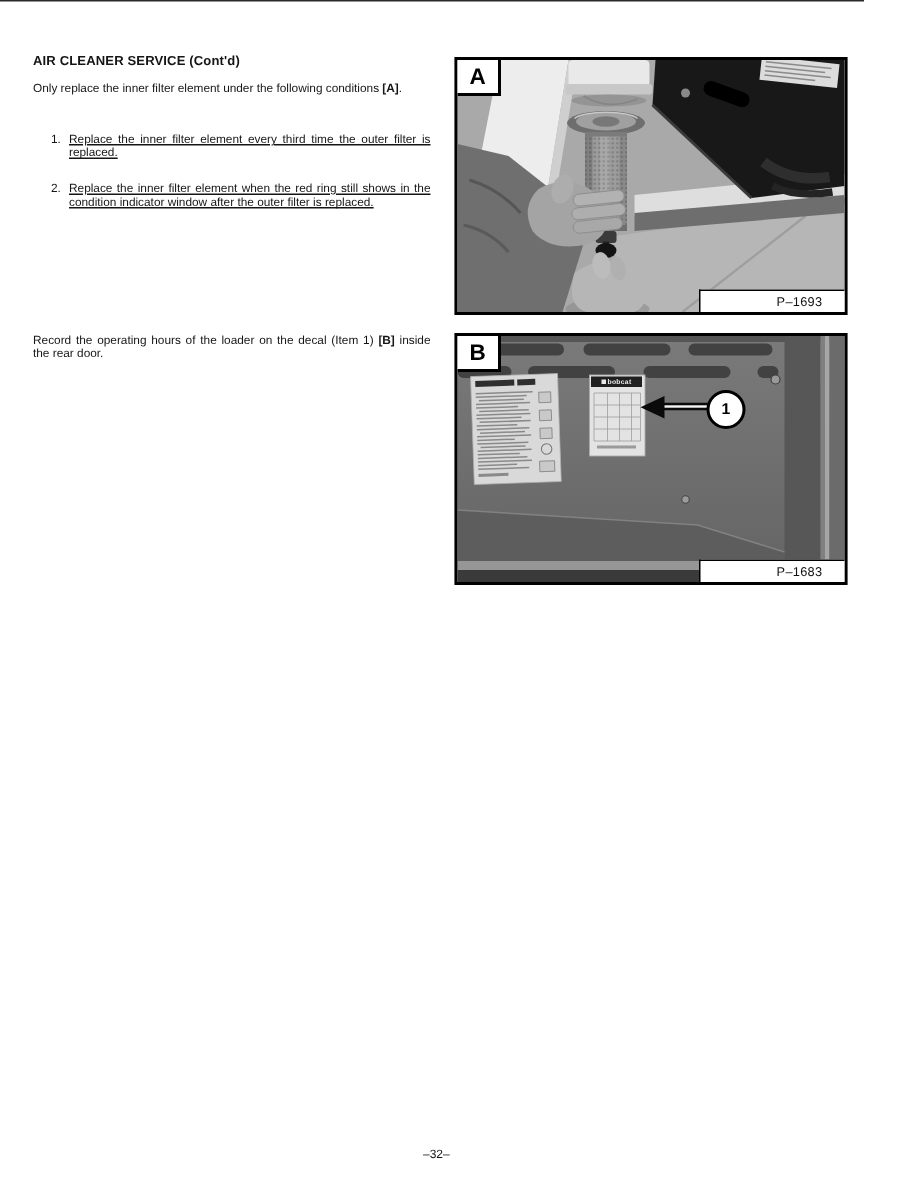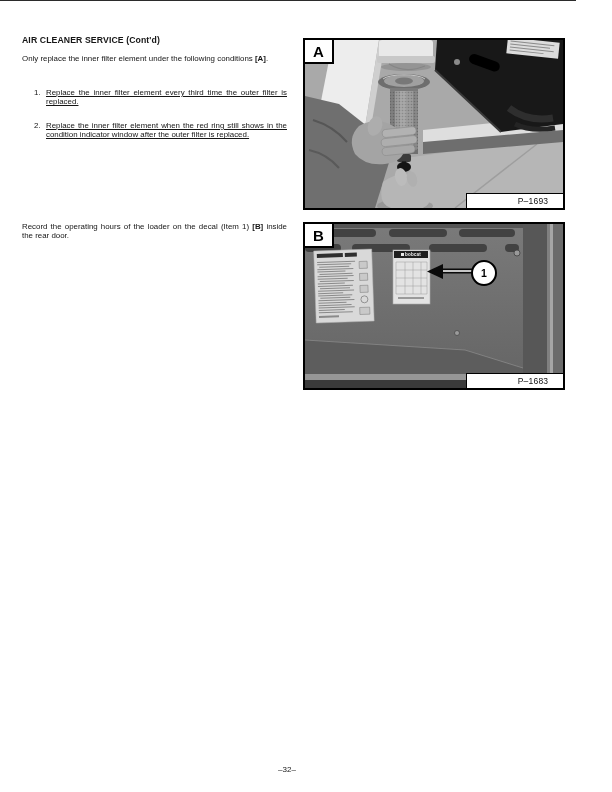--- a/index.html
+++ b/index.html
@@ -40,21 +40,21 @@
   .callout{position:absolute;left:166px;top:36px;width:22px;height:22px;background:#fff;
            border:2px solid #000;border-radius:50%;
            display:flex;align-items:center;justify-content:center;
            font-size:10.5px;font-weight:bold;color:#000;}
   .decal-logo{position:absolute;left:89px;top:27px;width:34px;height:7px;background:#1f1f1f;
               color:#f0f0f0;display:flex;align-items:center;justify-content:center;gap:1px;
               font-size:4.5px;font-weight:bold;letter-spacing:.2px;}
   .decal-logo .mark{display:inline-block;width:3px;height:3px;background:#e8e8e8;}
 
   
-  .footer-page{position:absolute;left:267px;top:765px;width:40px;text-align:center;
+  .footer-page{position:absolute;left:282px;top:765px;width:40px;
                font-size:8px;font-weight:normal;}
   .footer-doc{position:absolute;right:55px;top:755px;text-align:right;
               font-size:7.9px;line-height:9.2px;font-weight:bold;}
 </style>
 </head>
 <body>
 
 <div class="page">
   <div class="scan-line"></div>
 

